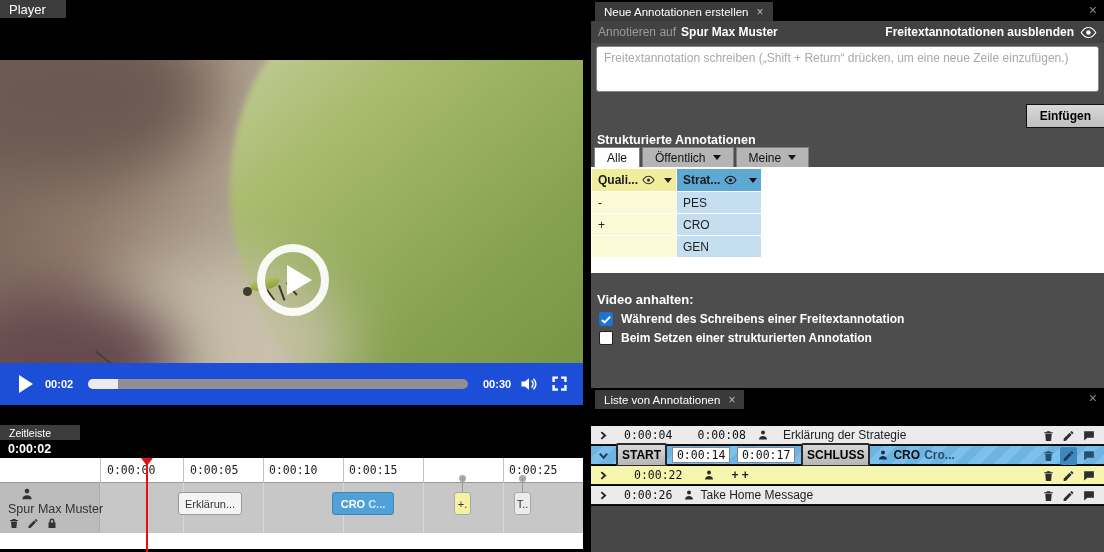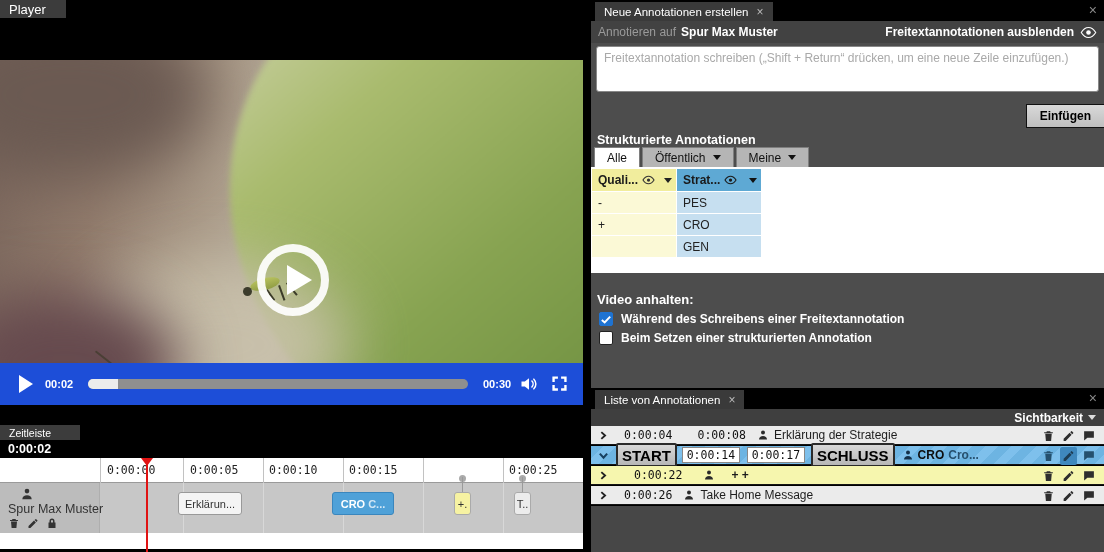--- a/index.html
+++ b/index.html
@@ -98,21 +98,21 @@
   .caret-down { width:0; height:0; border-left:4px solid transparent; border-right:4px solid transparent; border-top:5px solid currentColor; }
   .ann-row { position:absolute; left:0; width:100%; height:19px; border-bottom:1px solid #141414; display:flex; align-items:center; font-size:12px; color:#1d1d1d; }
   .row-gray { background:#ebebeb; }
   .row-yellow { background:#f6f6ae; }
   .row-blue { background:repeating-linear-gradient(135deg,#6db4e2 0 9px,#7ec0ec 9px 18px); }
   .row-arrow { margin:0 7px 0 7px; display:flex; }
   .mono-time { font-family:"DejaVu Sans Mono", monospace; font-size:11.5px; color:#111; }
   .row-icons { position:absolute; right:8px; top:0; height:19px; display:flex; align-items:center; gap:7px; }
   .icon-btn { cursor:pointer; display:flex; align-items:center; }
   .pencil-active { background:#3f88bd; border-radius:2px; padding:2px; margin:-2px; }
-  .bound-btn { background:linear-gradient(#d8d8d8,#b6b6b6); border:2px solid #2a2a2a; border-radius:2px; font-weight:bold; font-size:15px; padding:0 4px; height:24px; display:flex; align-items:center; cursor:pointer; color:#000; }
+  .bound-btn { background:linear-gradient(#d8d8d8,#b6b6b6); border:2px solid #2a2a2a; border-radius:2px; font-weight:bold; font-size:12px; padding:0 4px; height:24px; display:flex; align-items:center; cursor:pointer; color:#000; }
   .time-input { width:58px; height:16px; border:1px solid #888; background:#fff; text-align:center; font-family:"DejaVu Sans Mono", monospace; font-size:11.5px; color:#111; }
   #row1-code { font-weight:bold; color:#0d0d0d; margin-left:4px; }
   #row1-text { color:#27506e; font-weight:bold; margin-left:4px; }
   #row2-tooltip { position:absolute; left:140px; top:1px; height:17px; background:#fcf9e3; border:1px solid #8a8a8a; font-size:11px; color:#333; display:flex; align-items:center; padding:0 8px; }
   #lp-rest { position:absolute; left:0; top:506px; width:100%; height:46px; background:#474747; }
 
   svg { display:block; }
 </style>
 </head>
 <body>
@@ -337,40 +337,36 @@
     </div>
 
     <div id="lp-tabbar" class="tabbar">
       <div class="panel-tab">
         <span>Liste von Annotationen</span>
         <span class="tab-close">×</span>
       </div>
       <span class="far-close">×</span>
     </div>
 
-    <div id="lp-visbar">
-      <span>Sichtbarkeit</span>
-      <span class="caret-down" style="color:#ddd;"></span>
-    </div>
 
     <div class="ann-row row-gray" style="top:426px;">
       <span class="row-arrow">
           <svg width="10" height="11" viewBox="0 0 24 24">
             <path d="M8 4l9 8-9 8" stroke="#222" stroke-width="4.5" fill="none"></path>
           </svg>
         </span>
       <span class="mono-time" style="margin-left:9px;">0:00:04</span>
       <span class="mono-time" style="margin-left:25px;">0:00:08</span>
       <span style="margin-left:11px;display:flex;">
           <svg width="12" height="12" viewBox="0 0 24 24" fill="#2b2b2b">
             <circle cx="12" cy="7" r="4"></circle>
             <path d="M4 21c0-4.5 3.5-7 8-7s8 2.5 8 7H4z"></path>
           </svg>
         </span>
-      <span style="margin-left:5px;">Erklärung der Strategie</span>
+      <span style="margin-left:14px;">Erklärung der Strategie</span>
       <span class="row-icons">
         <span class="icon-btn">
             <svg width="13" height="14" viewBox="0 0 24 24" fill="#2e2e2e">
               <path d="M6 8h12l-1.2 13H7.2L6 8zm3-5h6l1 2h4v2H4V5h4l1-2z"></path>
             </svg>
           </span>
         <span class="icon-btn">
             <svg width="13" height="14" viewBox="0 0 24 24" fill="#2e2e2e">
               <path d="M3 17.2V21h3.8L17.8 9.9 14 6.1 3 17.2zM20.7 7a1 1 0 0 0 0-1.4l-2.3-2.3a1 1 0 0 0-1.4 0l-1.8 1.8 3.7 3.8L20.7 7z"></path>
             </svg>

